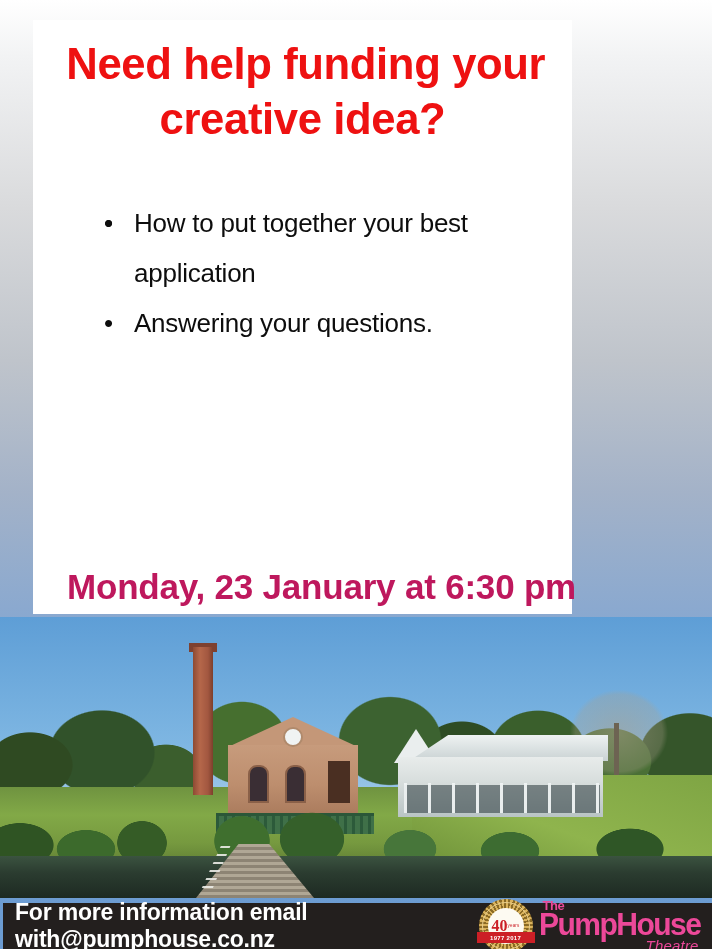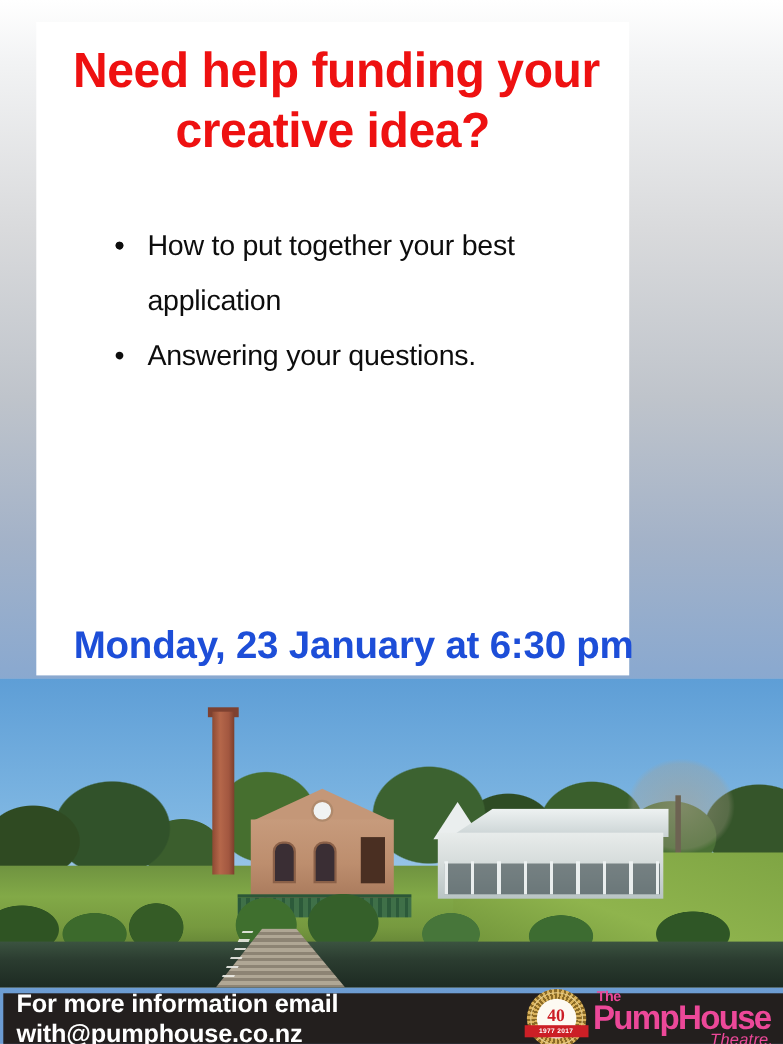--- a/index.html
+++ b/index.html
@@ -91,21 +91,21 @@
     color: #111111;
     letter-spacing: -0.1px;
   }
   .facilitator .fline { display: block; white-space: nowrap; }
 
   .dateline {
     position: absolute;
     left: 34px;
     top: 548px;
     right: 14px;
-    color: #1d4ed8;
+    color: #be185d;
     font-family: "Liberation Sans Narrow", "Liberation Sans", sans-serif;
     font-weight: bold;
     font-size: 35px;
     line-height: 1.1;
     letter-spacing: -0.2px;
     white-space: nowrap;
   }
 
   
   .photo {
@@ -337,21 +337,21 @@
   .badge .rim {
     position: absolute; inset: 3px;
     border-radius: 50%;
     border: 1.5px solid #e6cd8d;
   }
   .badge .core {
     position: absolute; inset: 9px;
     border-radius: 50%;
     background: #fdfaf2;
     display: flex;
-    flex-direction: column;
+    flex-direction: row;
     align-items: center;
     justify-content: center;
   }
   .badge .num {
     color: #cc1f26;
     font-weight: bold;
     font-size: 16px;
     line-height: 1;
     font-family: "Liberation Serif", serif;
   }

